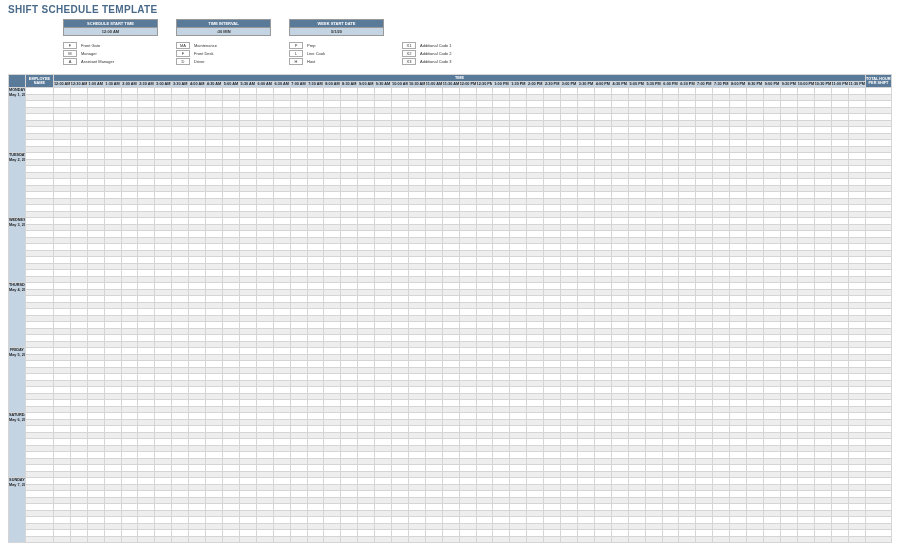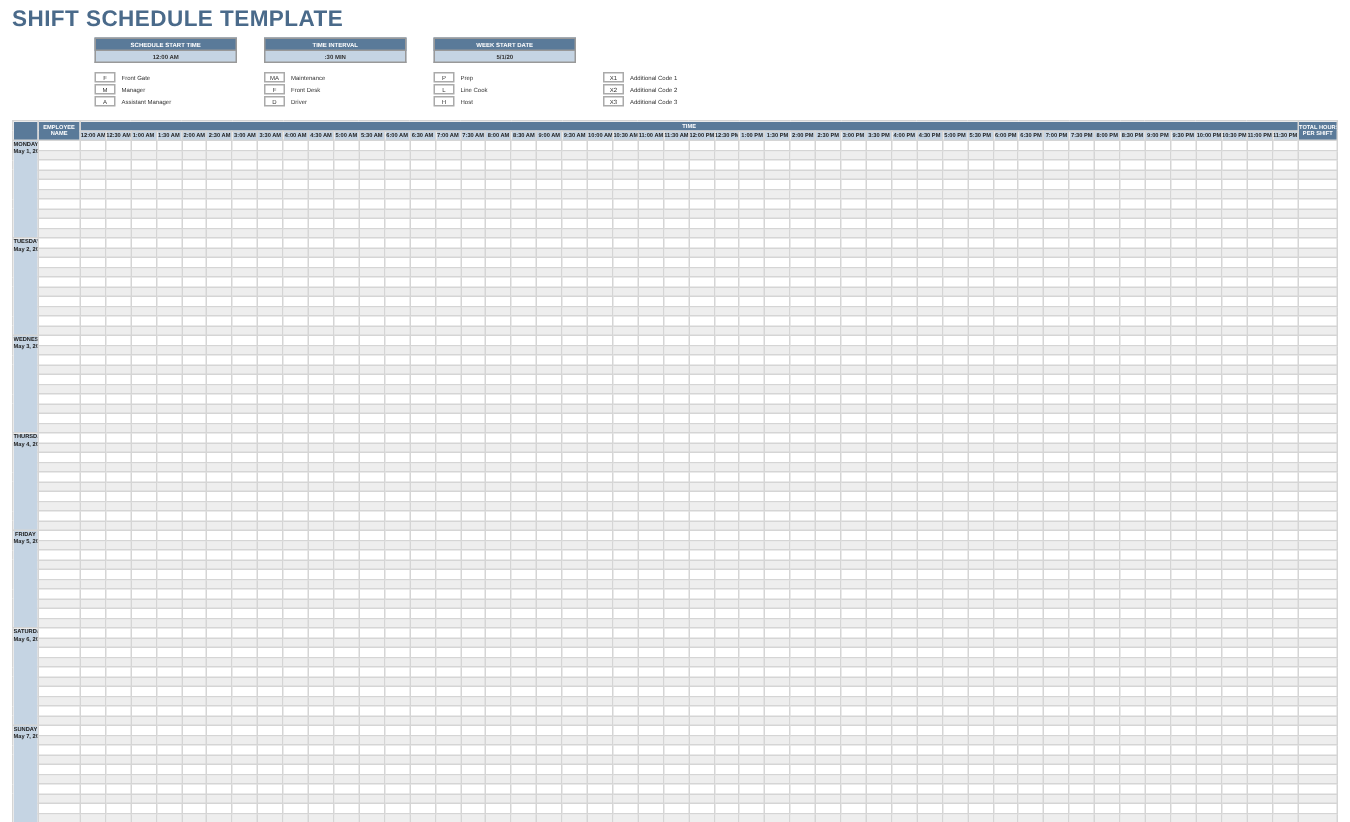--- a/index.html
+++ b/index.html
@@ -8,21 +8,21 @@
     font-size: 4.5px; 
     background: #fff;
     width: 900px;
     height: 548px;
     overflow: hidden;
     padding: 4px 8px;
   }
   .title { 
     color: #4a6a8a; 
     font-weight: bold; 
-    font-size: 15px; 
+    font-size: 10px; 
     letter-spacing: 0.3px;
     margin-bottom: 4px;
   }
   .config-row {
     display: flex;
     gap: 18px;
     margin-left: 55px;
     margin-bottom: 6px;
   }
   .cfg-block { width: 95px; }

